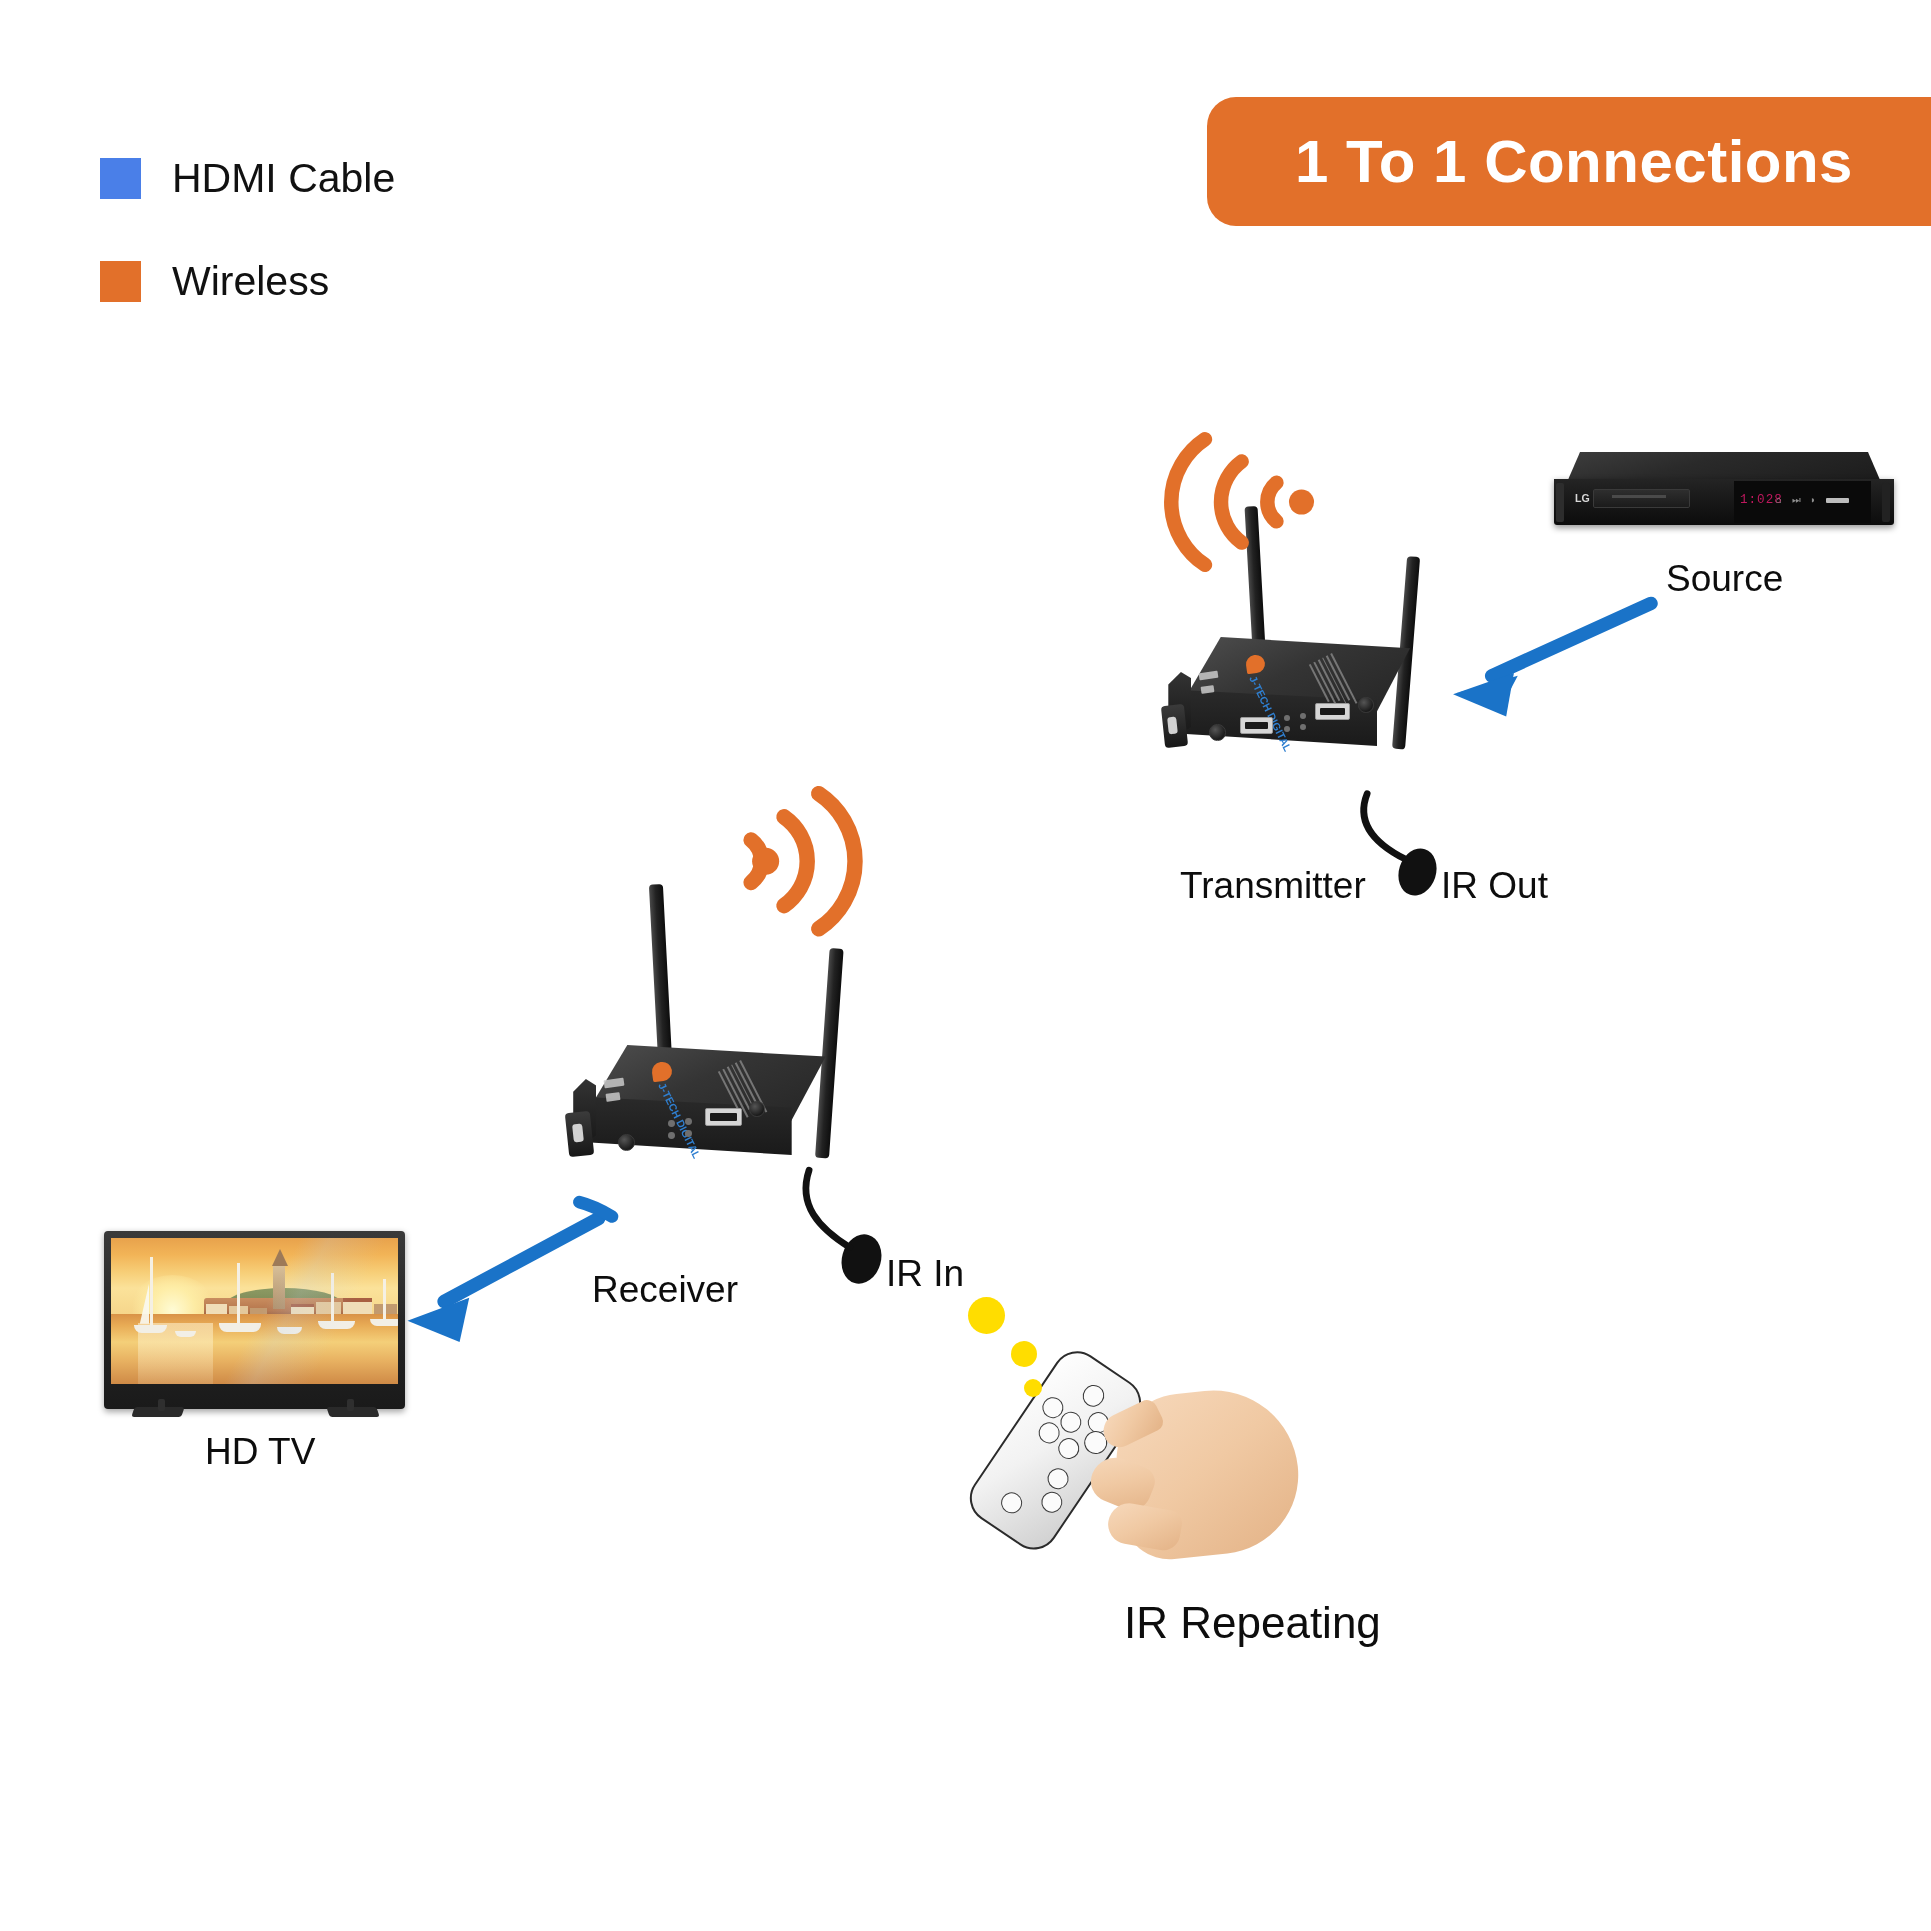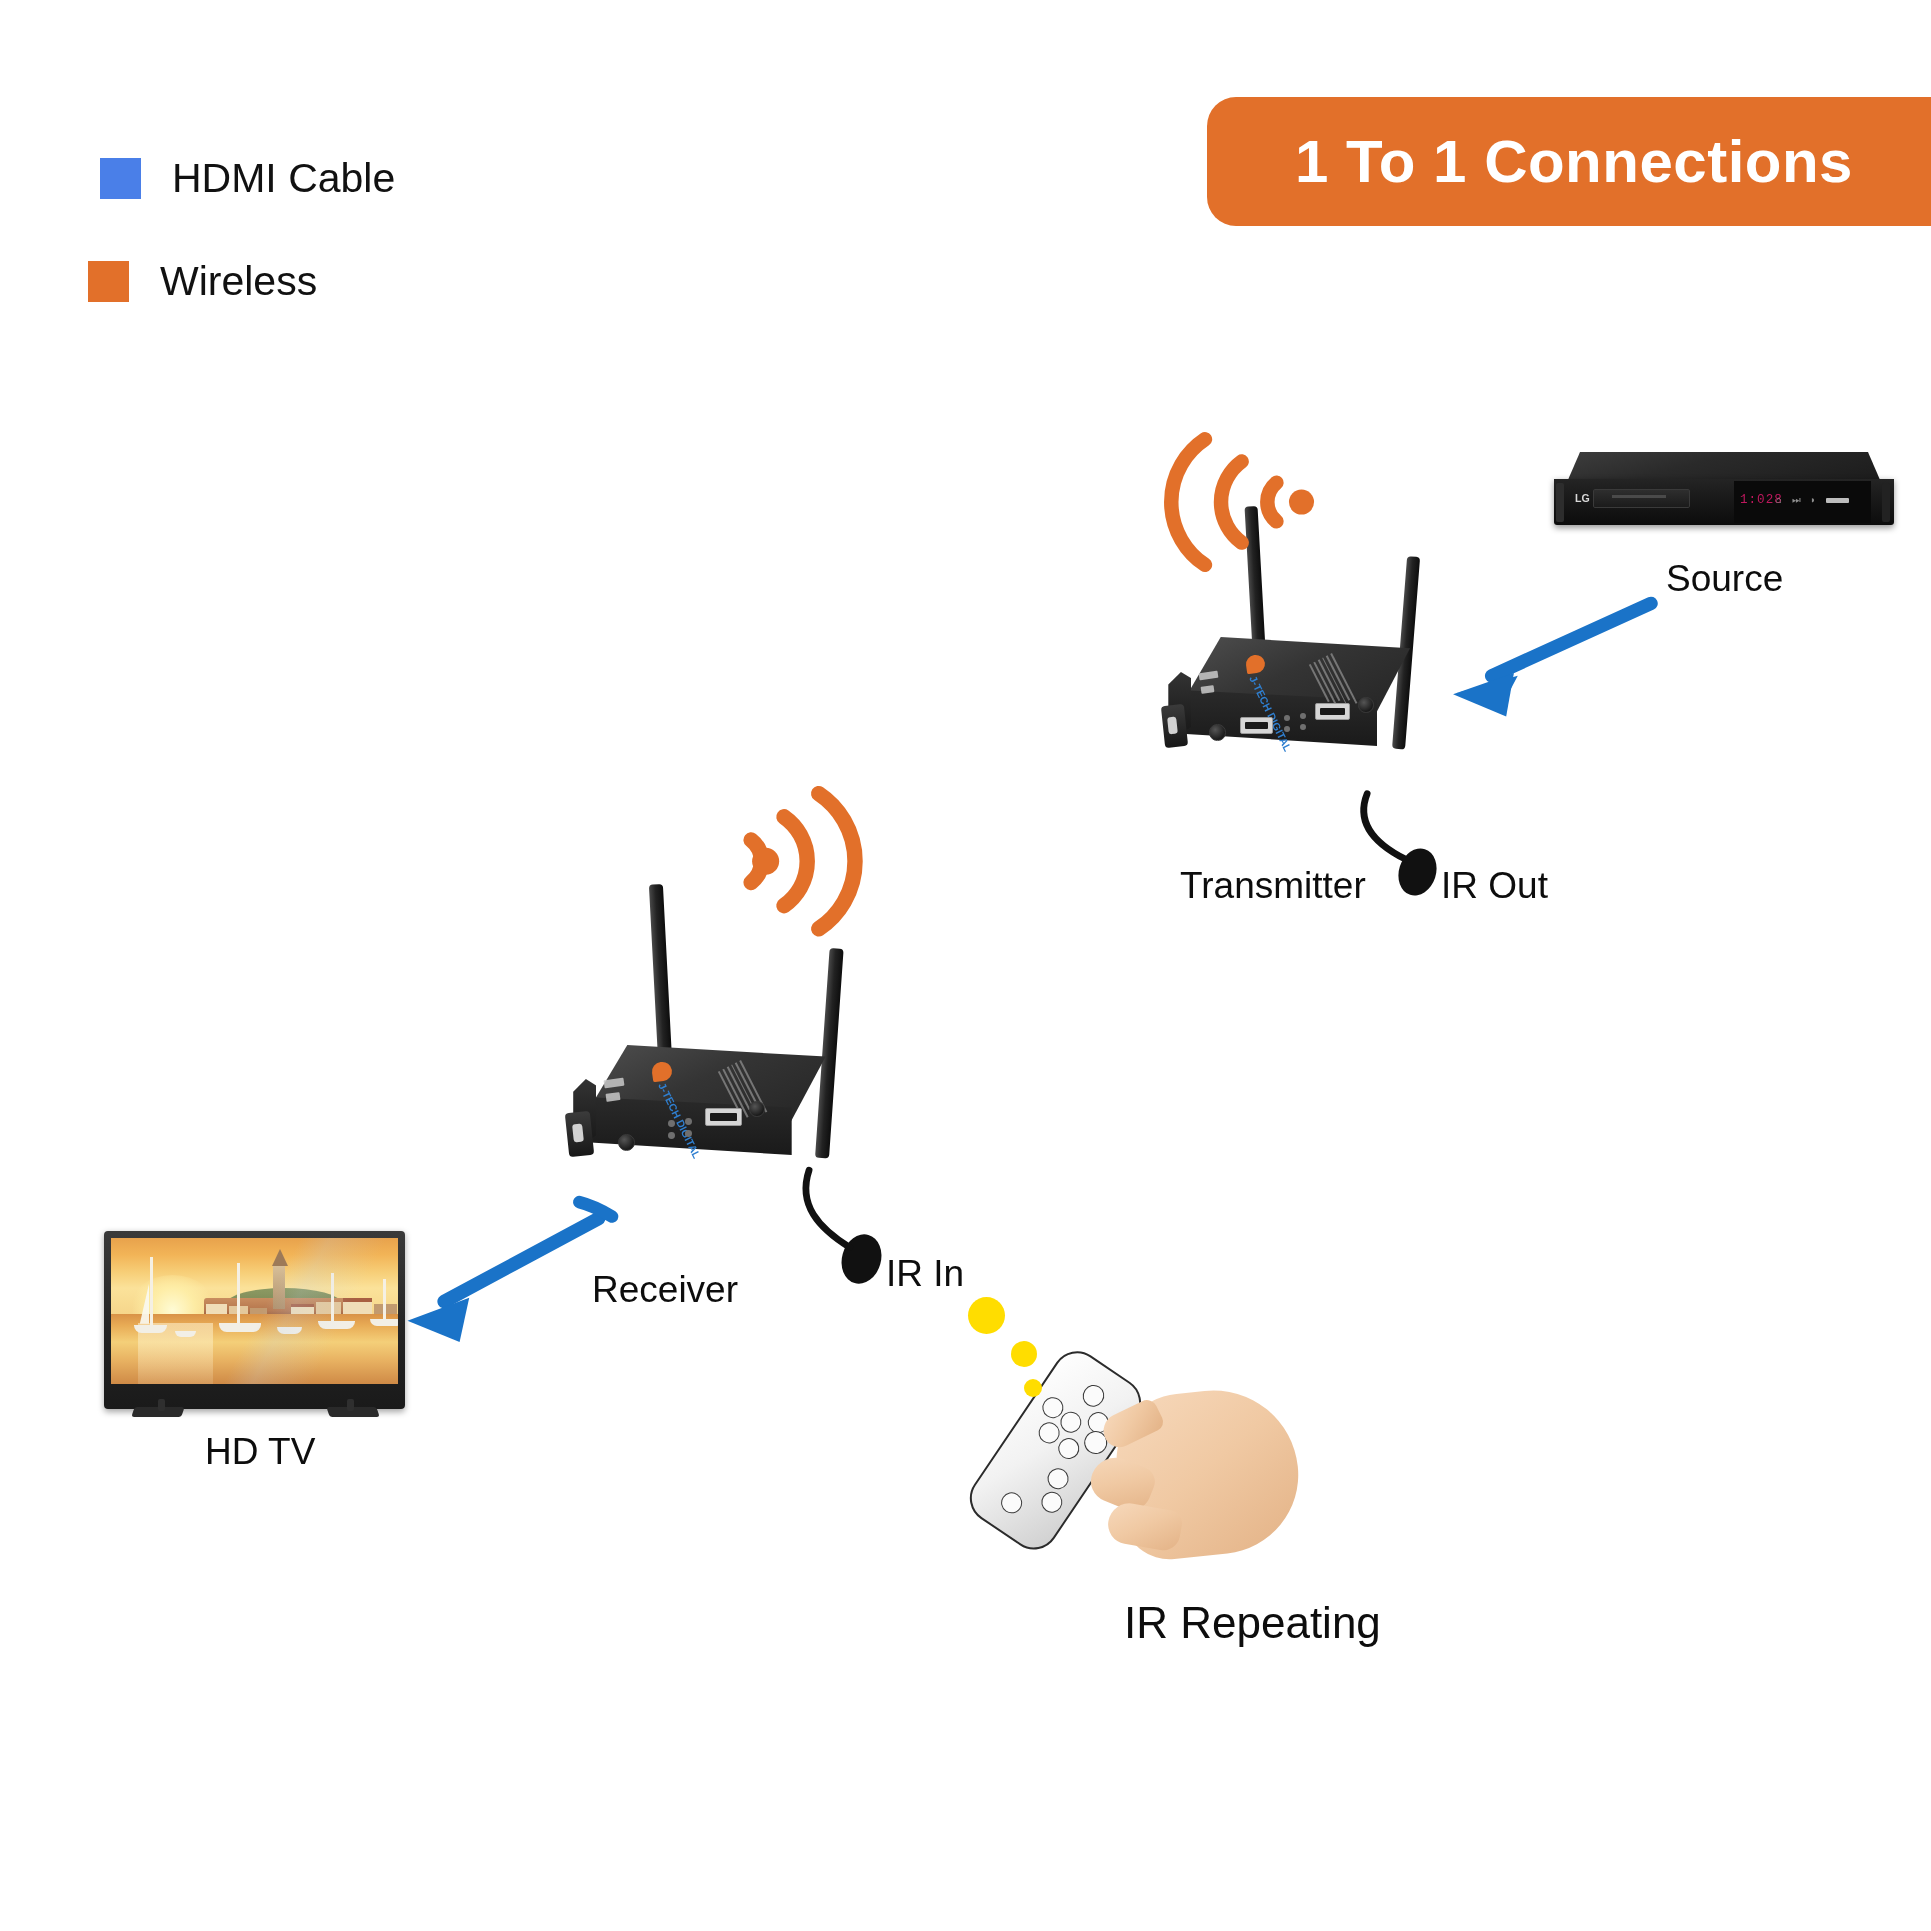--- a/index.html
+++ b/index.html
@@ -325,21 +325,21 @@
 </head>
 <body>
 
 <div id="canvas">
 
   <div class="legend-row" style="left:100px; top:158px;">
     <div class="legend-swatch" style="background:#4a7fe8;"></div>
     <div class="legend-label">HDMI Cable</div>
   </div>
 
-  <div class="legend-row" style="left:88px; top:261px;">
+  <div class="legend-row" style="left:100px; top:261px;">
     <div class="legend-swatch" style="background:#e2702a;"></div>
     <div class="legend-label">Wireless</div>
   </div>
 
   <div class="banner" style="left:1207px; top:97px; width:734px; height:129px; background:#e2702a;">
     <div class="banner-text">1 To 1 Connections</div>
   </div>
 
   <div class="player" style="left:1554px; top:452px; width:340px; height:83px;">
 

